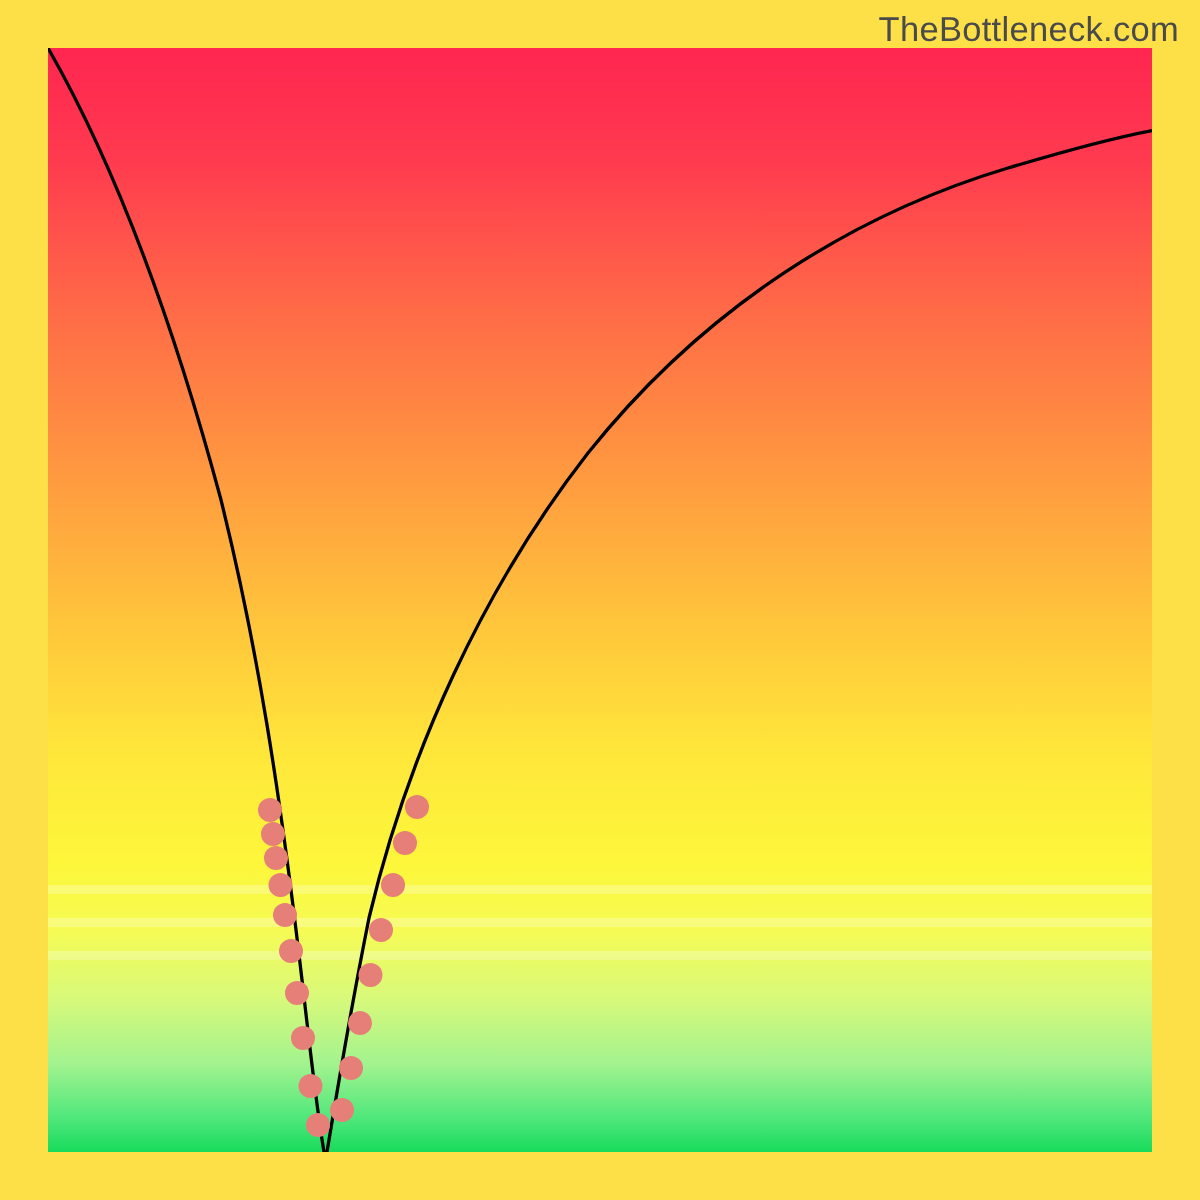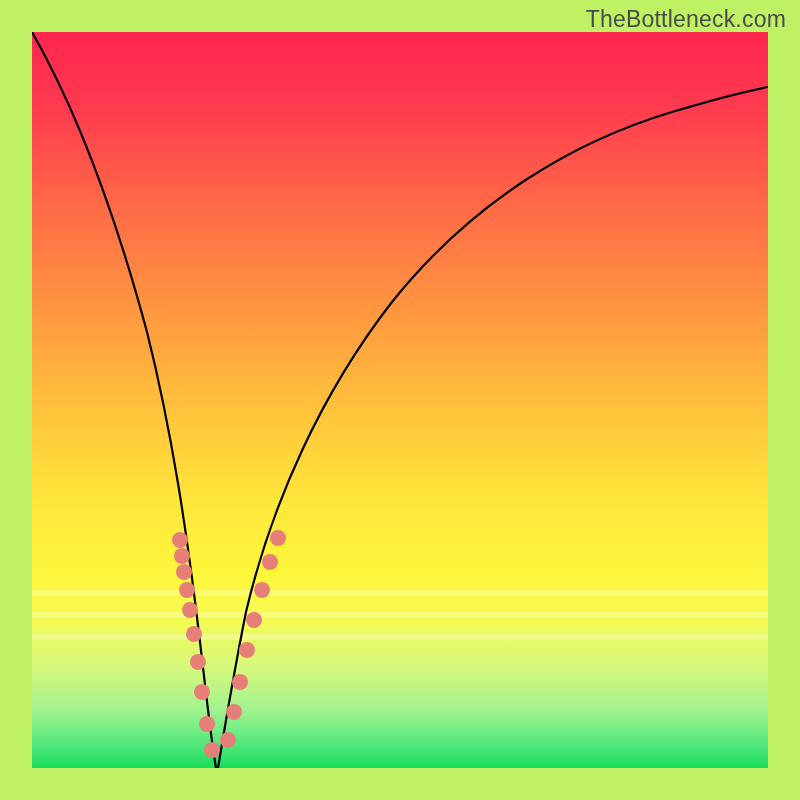--- a/index.html
+++ b/index.html
@@ -10,21 +10,21 @@
     overflow: hidden;
     background: #000;
     font-family: Arial, Helvetica, sans-serif;
   }
   .frame {
     position: absolute;
     top: 0;
     left: 0;
     width: 800px;
     height: 800px;
-    background: #bef264;
+    background: #fde047;
   }
   .plot-area {
     position: absolute;
     left: 32px;
     top: 32px;
     width: 736px;
     height: 736px;
     background: linear-gradient(
       to bottom,
       #ff2650 0%,

